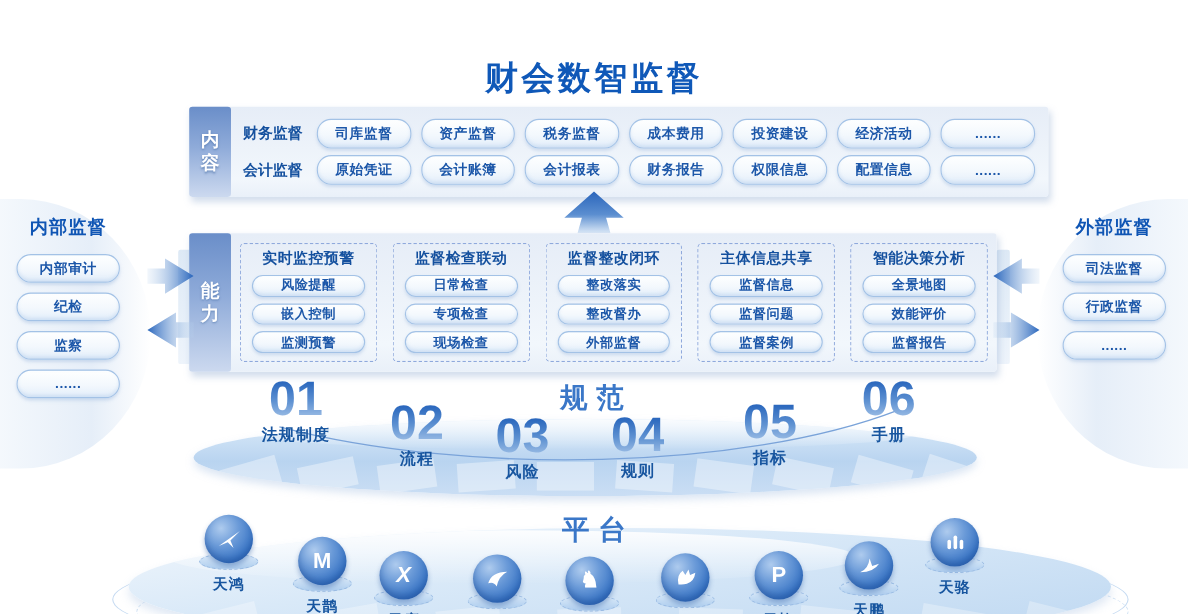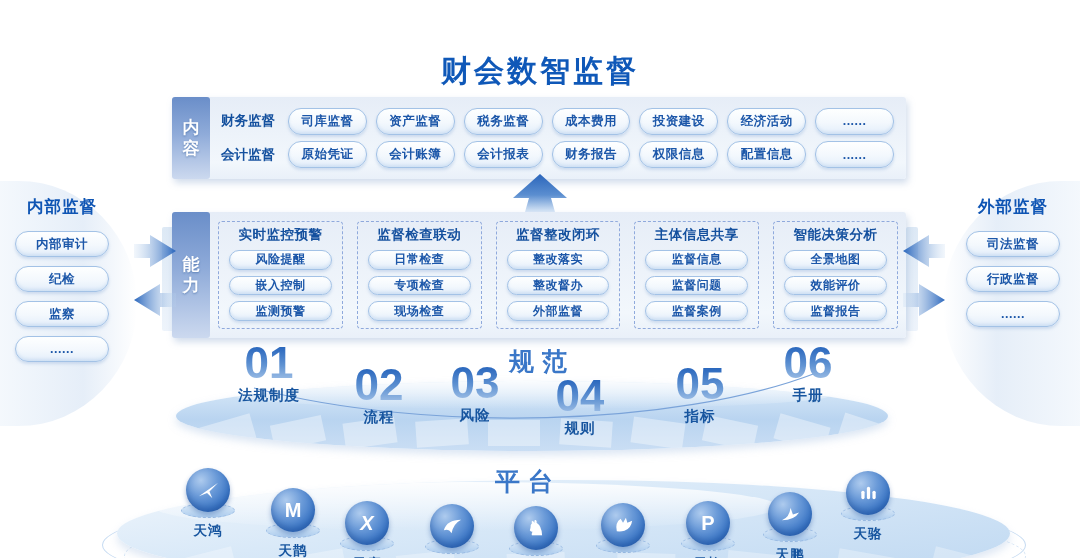--- a/index.html
+++ b/index.html
@@ -7,21 +7,21 @@
   .canvas{position:relative;width:1080px;height:558px;background:#fff;overflow:hidden;margin-top:43px;}
 
   
   .main-title{position:absolute;top:8px;left:0;width:100%;text-align:center;
     font-size:30px;font-weight:bold;color:#0f58b8;letter-spacing:3px;}
 
   
   .slab{position:absolute;left:172px;width:734px;border-radius:3px;
     background:linear-gradient(180deg,#e6edf7 0%,#f2f7fc 80%,#e9f0f9 100%);
     box-shadow:2px 4px 7px rgba(125,158,200,.35);}
-  .slab-content{top:54px;height:82px;}
+  .slab-content{top:54px;height:82px;padding-left:47px;}
   .slab-capability{top:169px;height:126px;}
   .tab{position:absolute;left:0;top:0;bottom:0;width:38px;border-radius:3px;
     background:linear-gradient(180deg,#6a8ec9 0%,#8fabd9 45%,#ccd9ef 100%);
     display:flex;align-items:center;justify-content:center;
     color:#fff;font-weight:bold;font-size:17px;text-shadow:0 1px 2px rgba(25,70,135,.45);}
   .tab span{display:block;width:18px;word-break:break-all;text-align:center;line-height:21px;}
 
   .rows{position:absolute;left:38px;right:0;top:0;bottom:0;display:flex;flex-direction:column;
     justify-content:space-evenly;padding:4px 12px 4px 6px;box-sizing:border-box;}
   .row{display:flex;align-items:center;gap:8px;}
@@ -71,27 +71,27 @@
   .std-disk i:nth-child(7){left:456px;transform:rotate(8deg);}
   .std-disk i:nth-child(8){left:528px;transform:rotate(12deg);}
   .std-disk i:nth-child(9){left:600px;transform:rotate(16deg);}
   .std-disk i:nth-child(10){left:664px;transform:rotate(18deg);}
   .std-disk::before{content:"";position:absolute;left:8%;top:0;width:84%;height:40%;border-radius:50%;
     background:linear-gradient(180deg,rgba(255,255,255,.85),rgba(255,255,255,0));}
   .std-arc{position:absolute;left:176px;top:300px;pointer-events:none;}
   .section-word{position:absolute;width:100px;text-align:center;font-size:25px;font-weight:bold;
     letter-spacing:8px;color:#3a77c8;text-shadow:0 1px 1px rgba(255,255,255,.8);}
   .word-standards{left:492px;top:302px;}
-  .word-platform{left:478px;top:422px;}
+  .word-platform{left:494px;top:422px;}
   .std-item{position:absolute;width:110px;display:flex;flex-direction:column;align-items:center;}
   .std-num{font-size:44px;font-weight:bold;line-height:.92;
     background:linear-gradient(180deg,#2a67bd 10%,#5f92d2 55%,#a9c6e9 100%);
     -webkit-background-clip:text;background-clip:text;color:transparent;}
   .std-label{font-size:14.5px;font-weight:bold;color:#17559f;margin-top:3px;letter-spacing:1px;}
-  .std-1{left:214px;top:300px;} .std-2{left:324px;top:322px;} .std-3{left:420px;top:320px;}
+  .std-1{left:214px;top:300px;} .std-2{left:324px;top:322px;} .std-3{left:420px;top:334px;}
   .std-4{left:525px;top:333px;} .std-5{left:645px;top:321px;} .std-6{left:753px;top:300px;}
 
   
   .plat-outline{position:absolute;border-radius:50%;border:1px solid #c6dbf2;}
   .plat-outline.o1{left:102px;top:447px;width:922px;height:108px;}
   .plat-outline.o2{left:124px;top:462px;width:900px;height:100px;border-style:dashed;border-color:#d3e3f4;}
   .plat-disk{position:absolute;left:117px;top:437px;width:893px;height:107px;border-radius:50%;
     background:linear-gradient(172deg,#f0f6fc 0%,#d9e9f8 38%,#bdd7f1 100%);overflow:hidden;
     box-shadow:0 5px 9px rgba(150,180,220,.3);}
   .plat-disk::before{content:"";position:absolute;left:4%;top:2px;width:70%;height:46%;border-radius:50%;

